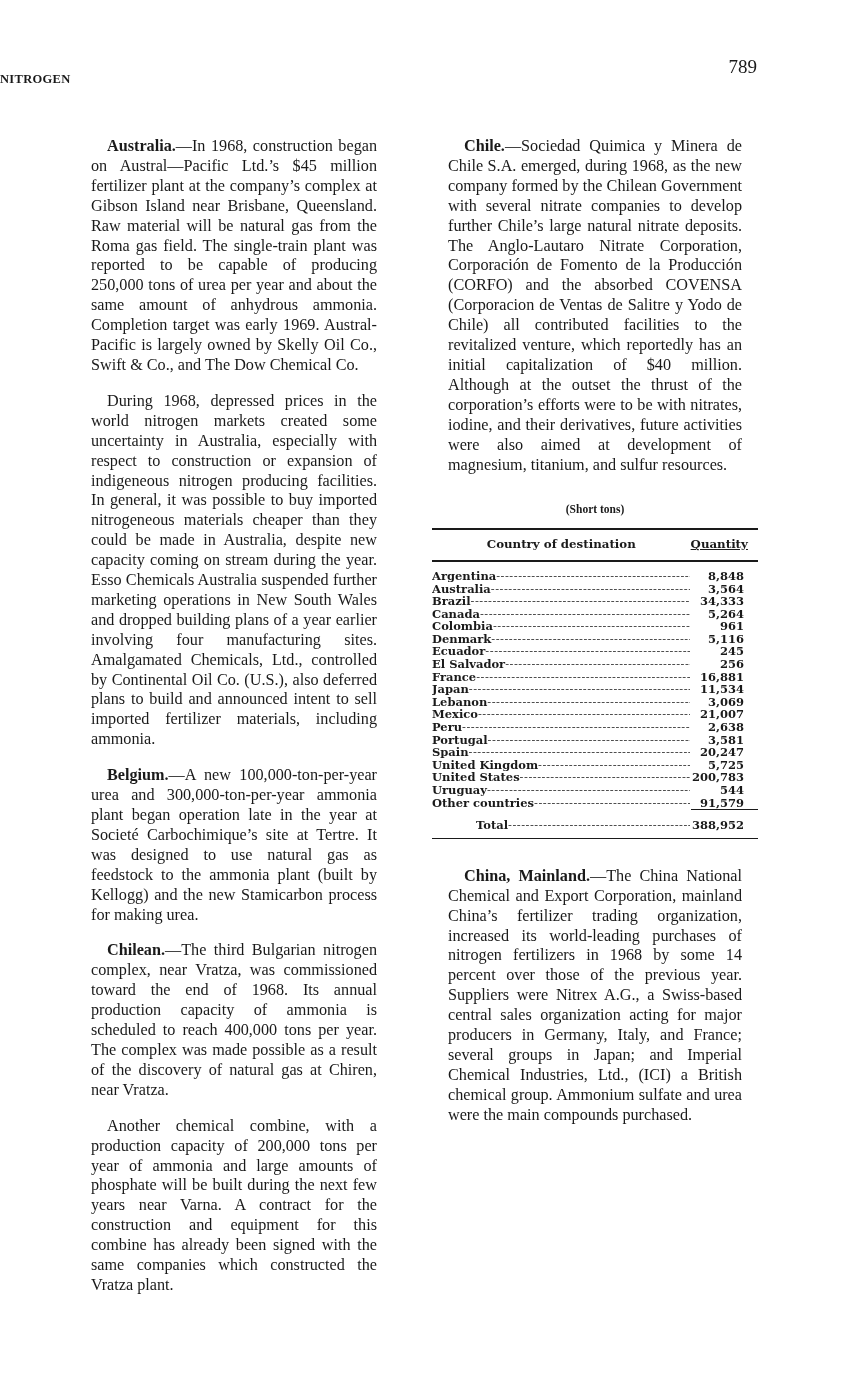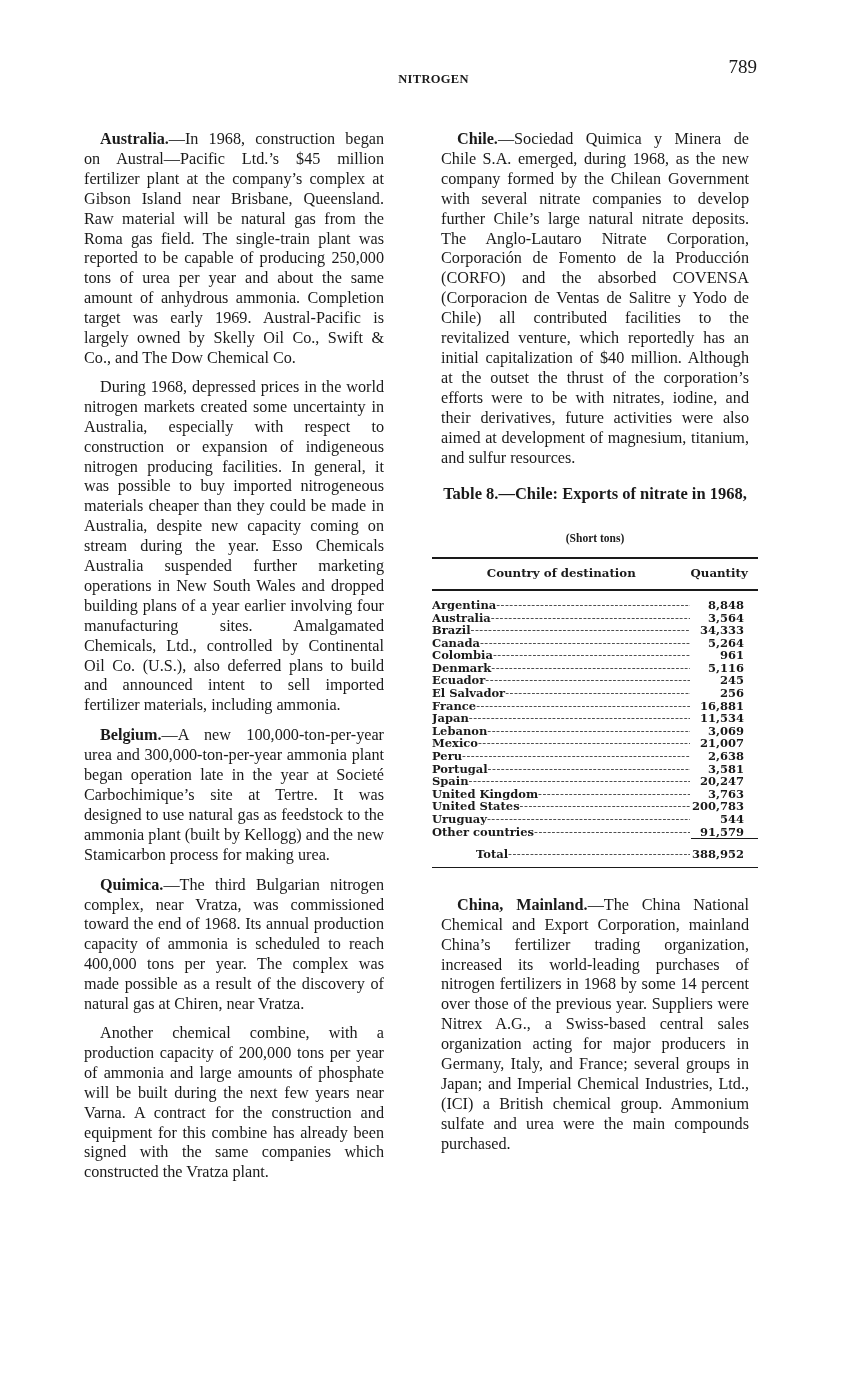--- a/index.html
+++ b/index.html
@@ -1,55 +1,55 @@
 <!DOCTYPE html>
 <html><head>
 <meta charset="utf-8">
 <style>
   html, body { margin: 0; padding: 0; background: #ffffff; }
   body {
     width: 867px; height: 1380px; position: relative; overflow: hidden;
     font-family: "Liberation Serif", "DejaVu Serif", serif; color: #1a1a1a;
   }
   .running-head {
-    position: absolute; top: 72px; left: 0; width: 867px; text-align: center;
+    position: absolute; top: 72px; left: 0; width: 867px; 
     font-size: 12.5px; font-weight: bold; letter-spacing: 0.3px;
   }
   .page-number {
     position: absolute; top: 56px; left: 722px; width: 35px; text-align: right;
     font-size: 19px;
   }
   .col {
     position: absolute; top: 121px; font-size: 16.2px; line-height: 19.9px;
     text-align: justify; hyphens: none;
   }
   .col-left { left: 75px; width: 318px; }
   .col-right { left: 432px; width: 326px; }
-  .col p { margin: 9px; text-indent: 16px; }
+  .col p { margin: 16px; text-indent: 16px; }
   .col p.gap { margin-top: 10px; }
   .col p.gap-lg { margin-top: 16px; }
   .col .lead { font-weight: bold; }
   .table-block { margin-top: 16px; }
   .table-title {
     font-weight: bold; font-size: 16.5px; line-height: 20px; text-align: center;
     text-indent: 0;
   }
   .table-units {
     text-align: center; font-size: 11.5px; font-weight: bold; margin-top: 25px; margin-bottom: 8px;
   }
   table.data {
     width: 100%; border-collapse: collapse; font-family: "DejaVu Serif", serif;
     font-size: 11.5px; line-height: 12.6px;
   }
   table.data thead th {
     border-top: 2px solid #1a1a1a; border-bottom: 2px solid #1a1a1a;
     font-weight: bold; font-size: 11.8px; padding: 8px 0 9px 0;
   }
   table.data thead th.c1 { text-align: center; }
-  table.data thead th.c2 { text-align: left; padding-right: 10px; }
+  table.data thead th.c2 { text-align: center; padding-right: 10px; text-decoration: underline; }
   table.data tbody tr:first-child td { padding-top: 8px; }
   table.data td { padding: 0; white-space: nowrap; }
   table.data td.name { font-weight: bold; }
   table.data td.name span.leader { font-weight: normal; color: #333; letter-spacing: 0.5px; }
   table.data td.qty { text-align: right; font-weight: bold; padding-right: 14px; }
   table.data tr.total td { padding-top: 9px; padding-bottom: 6px; }
   table.data tr.total td.qty { border-top: 1.5px solid #1a1a1a; }
   table.data tr.total td.name { padding-left: 44px; }
   table.data tfoot td { border-bottom: 1.5px solid #1a1a1a; height: 0; padding: 0; }
   .name-cell { display: block; overflow: hidden; width: 258px; }
@@ -57,30 +57,29 @@
 </head>
 <body>
 
 <div class="running-head">NITROGEN</div>
 <div class="page-number">789</div>
 
 <div class="col col-left">
   <p><span class="lead">Australia.</span><span>—In 1968, construction began on Austral—Pacific Ltd.’s $45 million fertilizer plant at the company’s complex at Gibson Island near Brisbane, Queensland. Raw material will be natural gas from the Roma gas field. The single-train plant was reported to be capable of producing 250,000 tons of urea per year and about the same amount of anhydrous ammonia. Completion target was early 1969. Austral-Pacific is largely owned by Skelly Oil Co., Swift &amp; Co., and The Dow Chemical Co.</span></p>
   <p><span>During 1968, depressed prices in the world nitrogen markets created some uncertainty in Australia, especially with respect to construction or expansion of indigeneous nitrogen producing facilities. In general, it was possible to buy imported nitrogeneous materials cheaper than they could be made in Australia, despite new capacity coming on stream during the year. Esso Chemicals Australia suspended further marketing operations in New South Wales and dropped building plans of a year earlier involving four manufacturing sites. Amalgamated Chemicals, Ltd., controlled by Continental Oil Co. (U.S.), also deferred plans to build and announced intent to sell imported fertilizer materials, including ammonia.</span></p>
   <p class="gap"><span class="lead">Belgium.</span><span>—A new 100,000-ton-per-year urea and 300,000-ton-per-year ammonia plant began operation late in the year at Societé Carbochimique’s site at Tertre. It was designed to use natural gas as feedstock to the ammonia plant (built by Kellogg) and the new Stamicarbon process for making urea.</span></p>
-  <p class="gap"><span class="lead">Quimica.</span><span>—The third Bulgarian nitrogen complex, near Vratza, was commissioned toward the end of 1968. Its annual production capacity of ammonia is scheduled to reach 400,000 tons per year. The complex was made possible as a result of the discovery of natural gas at Chiren, near Vratza.</span></p>
+  <p class="gap"><span class="lead">Chilean.</span><span>—The third Bulgarian nitrogen complex, near Vratza, was commissioned toward the end of 1968. Its annual production capacity of ammonia is scheduled to reach 400,000 tons per year. The complex was made possible as a result of the discovery of natural gas at Chiren, near Vratza.</span></p>
   <p><span>Another chemical combine, with a production capacity of 200,000 tons per year of ammonia and large amounts of phosphate will be built during the next few years near Varna. A contract for the construction and equipment for this combine has already been signed with the same companies which constructed the Vratza plant.</span></p>
 </div>
 
 <div class="col col-right">
   <p><span class="lead">Chile.</span><span>—Sociedad Quimica y Minera de Chile S.A. emerged, during 1968, as the new company formed by the Chilean Government with several nitrate companies to develop further Chile’s large natural nitrate deposits. The Anglo-Lautaro Nitrate Corporation, Corporación de Fomento de la Producción (CORFO) and the absorbed COVENSA (Corporacion de Ventas de Salitre y Yodo de Chile) all contributed facilities to the revitalized venture, which reportedly has an initial capitalization of $40 million. Although at the outset the thrust of the corporation’s efforts were to be with nitrates, iodine, and their derivatives, future activities were also aimed at development of magnesium, titanium, and sulfur resources.</span></p>
 
   <div class="table-block">
     <div class="table-title">
-      <div>Table 8.—Chile: Exports of nitrate in 1968,</div>
     </div>
     <div class="table-units">(Short tons)</div>
     <table class="data">
       <thead>
         <tr>
           <th class="c1">Country of destination</th>
           <th class="c2">Quantity</th>
         </tr>
       </thead>
       <tbody id="table-body">
@@ -171,21 +170,21 @@
           <tr>
             <td class="name">
               <span class="name-cell"><span>Spain</span><span class="leader">------------------------------------------------------------</span></span>
             </td>
             <td class="qty">20,247</td>
           </tr>
           <tr>
             <td class="name">
               <span class="name-cell"><span>United Kingdom</span><span class="leader">------------------------------------------------------------</span></span>
             </td>
-            <td class="qty">3,763</td>
+            <td class="qty">5,725</td>
           </tr>
           <tr>
             <td class="name">
               <span class="name-cell"><span>United States</span><span class="leader">------------------------------------------------------------</span></span>
             </td>
             <td class="qty">200,783</td>
           </tr>
           <tr>
             <td class="name">
               <span class="name-cell"><span>Uruguay</span><span class="leader">------------------------------------------------------------</span></span>

